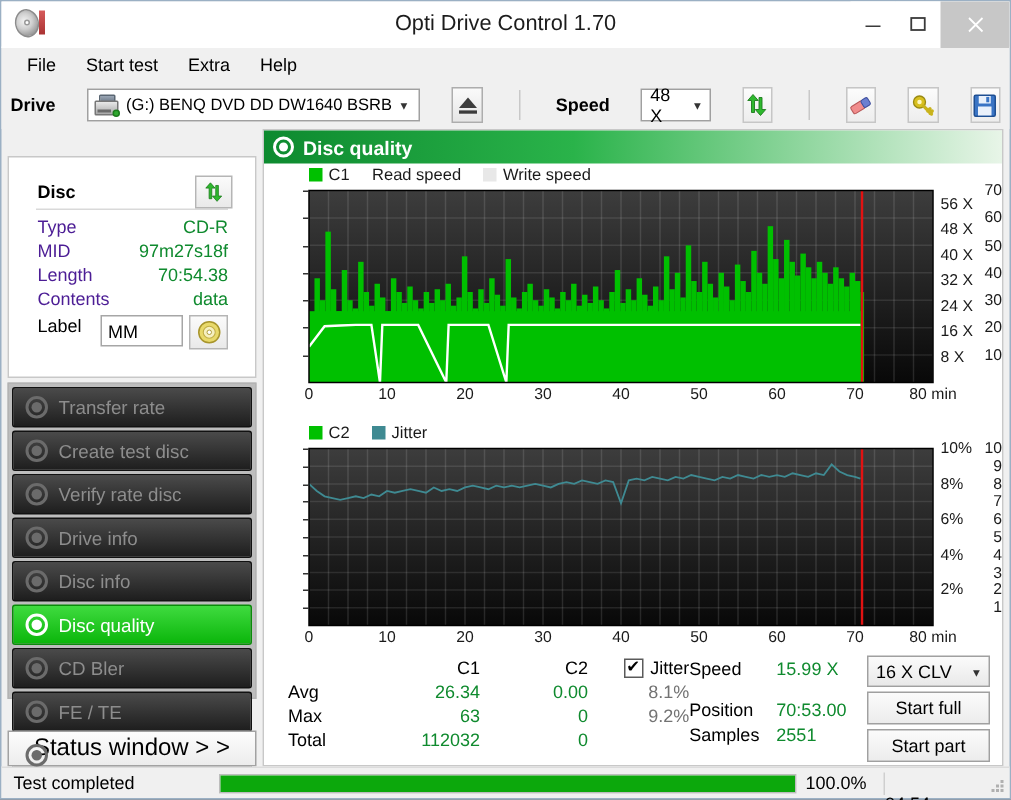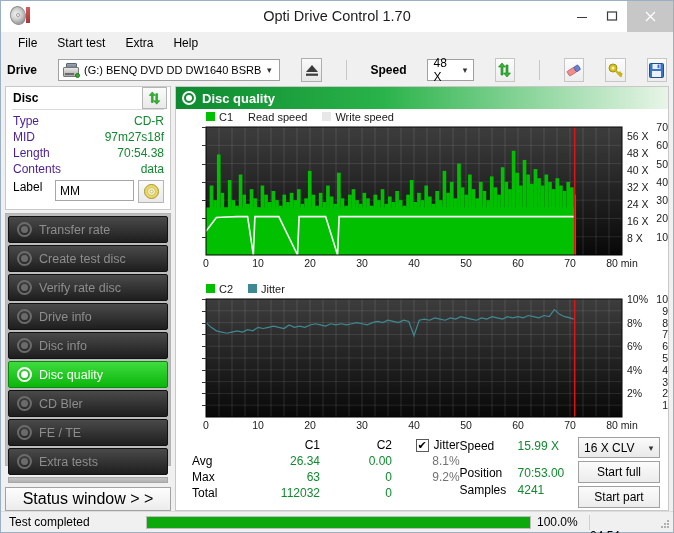--- a/index.html
+++ b/index.html
@@ -93,21 +93,21 @@
     display:flex;align-items:center;padding-left:5px;font-size:12px;
   }
   .tb-sep{width:1px;height:20px;background:#c8c8c8;margin:0 3px;}
   .tb-btn{width:26px;height:24px;border:1px solid #c6c6c6;background:linear-gradient(#fcfcfc,#ededed);display:flex;align-items:center;justify-content:center;}
 
   
   #body { flex:1; display:flex; padding:0 4px 0 4px; gap:4px; min-height:0;}
 
   
   #sidebar { width:166px; flex:0 0 166px; display:flex; flex-direction:column; gap:3px;}
-  #disc-panel { background:#fff; border:1px solid #c8c8c8; padding:0; }
+  #disc-panel { background:#fff; border:1px solid #c8c8c8; padding:12px;margin-top:18px; }
   #disc-head { display:flex; align-items:center; height:22px; padding:2px 3px 2px 7px; }
   #disc-head .t { font-weight:bold; font-size:12px; color:#000; flex:1;}
   #refresh-btn{width:25px;height:22px;border:1px solid #b5b5b5;background:linear-gradient(#fbfbfb,#e9e9e9);display:flex;align-items:center;justify-content:center;}
   #disc-sep{height:1px;background:#d9d9d9;margin:0 6px;}
   #disc-rows{ padding:3px 6px 6px 7px;}
   .drow{display:flex;align-items:center;height:16px;font-size:12px;}
   .drow .k{color:#4c1d95;}
   .drow .v{margin-left:auto;color:#0f8a2e;}
   #label-row{display:flex;margin-top:3px;gap:4px;}
   #label-row .k{font-size:12px;color:#000;width:38px;}
@@ -854,21 +854,21 @@
             <span class="sm-k">Speed</span>
             <span class="sm-v">15.99 X</span>
           </div>
           <div class="sm-row" style="height:10px"></div>
           <div class="sm-row">
             <span class="sm-k">Position</span>
             <span class="sm-v">70:53.00</span>
           </div>
           <div class="sm-row">
             <span class="sm-k">Samples</span>
-            <span class="sm-v">4241</span>
+            <span class="sm-v">2551</span>
           </div>
         </div>
 
         <div id="stats-right">
           <div id="clv-combo">
             <span>16 X CLV</span>
             <span class="combo-arrow">▾</span>
           </div>
           <div class="act-btn">Start full</div>
           <div class="act-btn">Start part</div>

